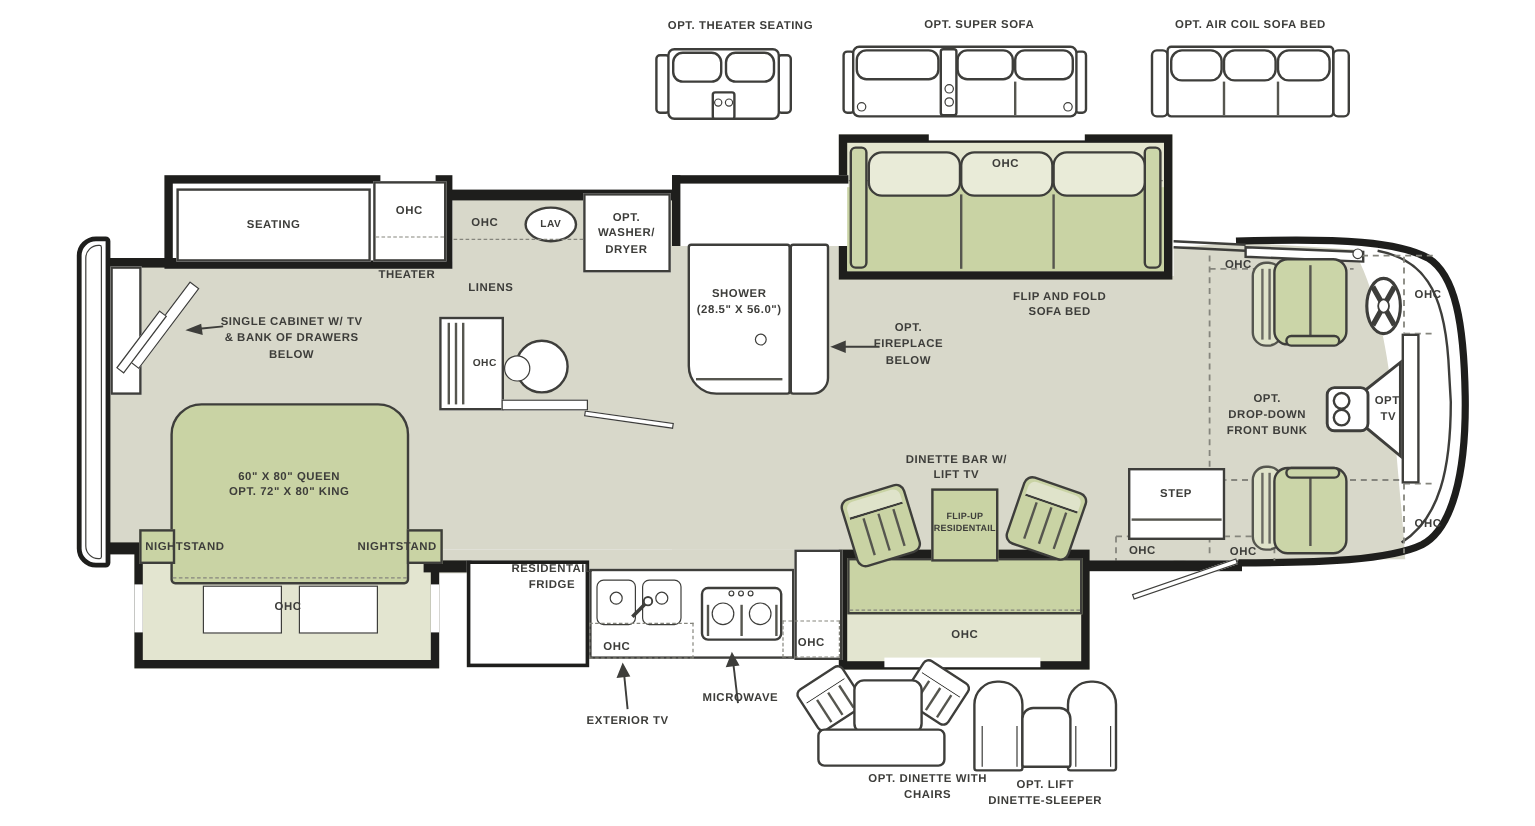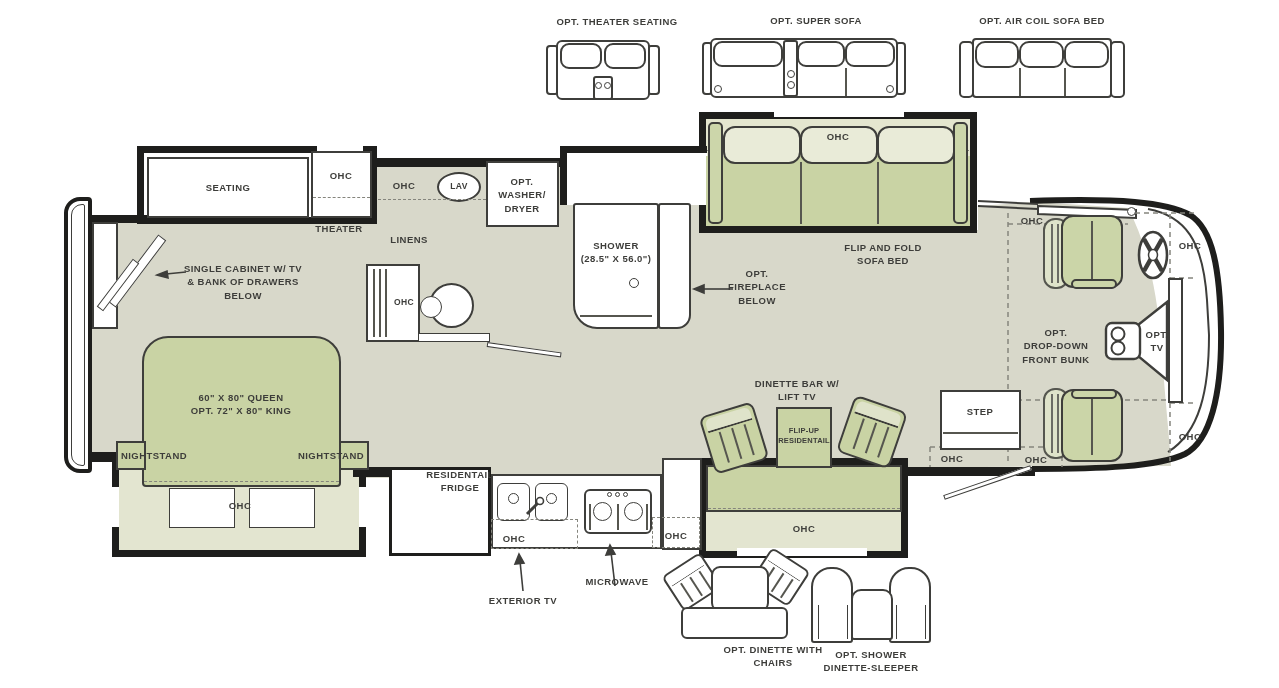--- a/index.html
+++ b/index.html
@@ -299,21 +299,21 @@
 
   <div>
     <div class="wbox" style="left:811px;top:567px;width:42px;height:76px;border-radius:20px 20px 3px 3px;border-width:2.5px;">
       <div style="position:absolute;left:5px;top:36px;width:28px;height:34px;border-left:1.5px solid #3e3e3b;border-right:1.5px solid #3e3e3b;"></div>
     </div>
     <div class="wbox" style="left:889px;top:567px;width:42px;height:76px;border-radius:20px 20px 3px 3px;border-width:2.5px;">
       <div style="position:absolute;left:5px;top:36px;width:28px;height:34px;border-left:1.5px solid #3e3e3b;border-right:1.5px solid #3e3e3b;"></div>
     </div>
     <div class="wbox" style="left:851px;top:589px;width:42px;height:51px;border-radius:10px 10px 3px 3px;border-width:2.5px;"></div>
   </div>
-  <div class="lbl" style="left:871px;top:661px;">OPT. SHOWER
+  <div class="lbl" style="left:871px;top:661px;">OPT. LIFT
 DINETTE-SLEEPER</div>
 
   <svg class="over" width="1279" height="688">
 
     <g stroke="#3e3e3b" fill="#ffffff">
       <ellipse cx="1153" cy="255" rx="14" ry="23" stroke-width="2.6"></ellipse>
       <path d="M1144,239 L1162,271 M1162,239 L1144,271" stroke-width="4.5" fill="none"></path>
       <ellipse cx="1153" cy="255" rx="4.5" ry="5.5" stroke-width="1.5"></ellipse>
     </g>
 

